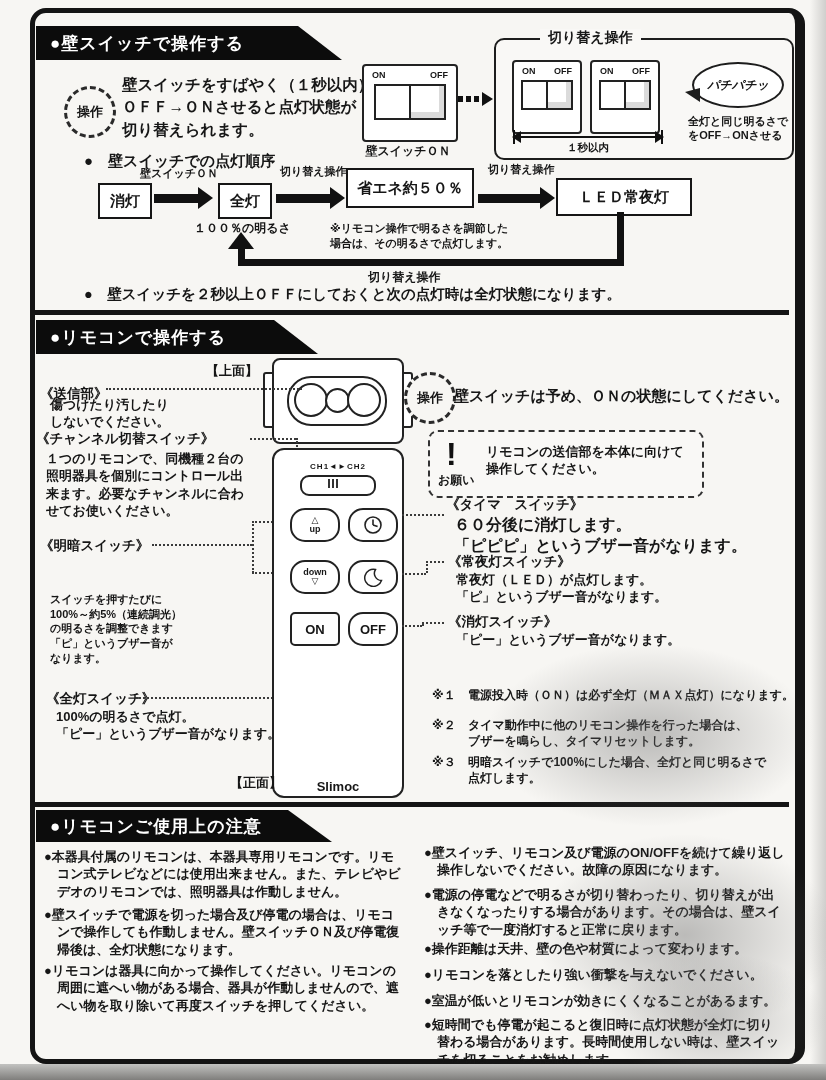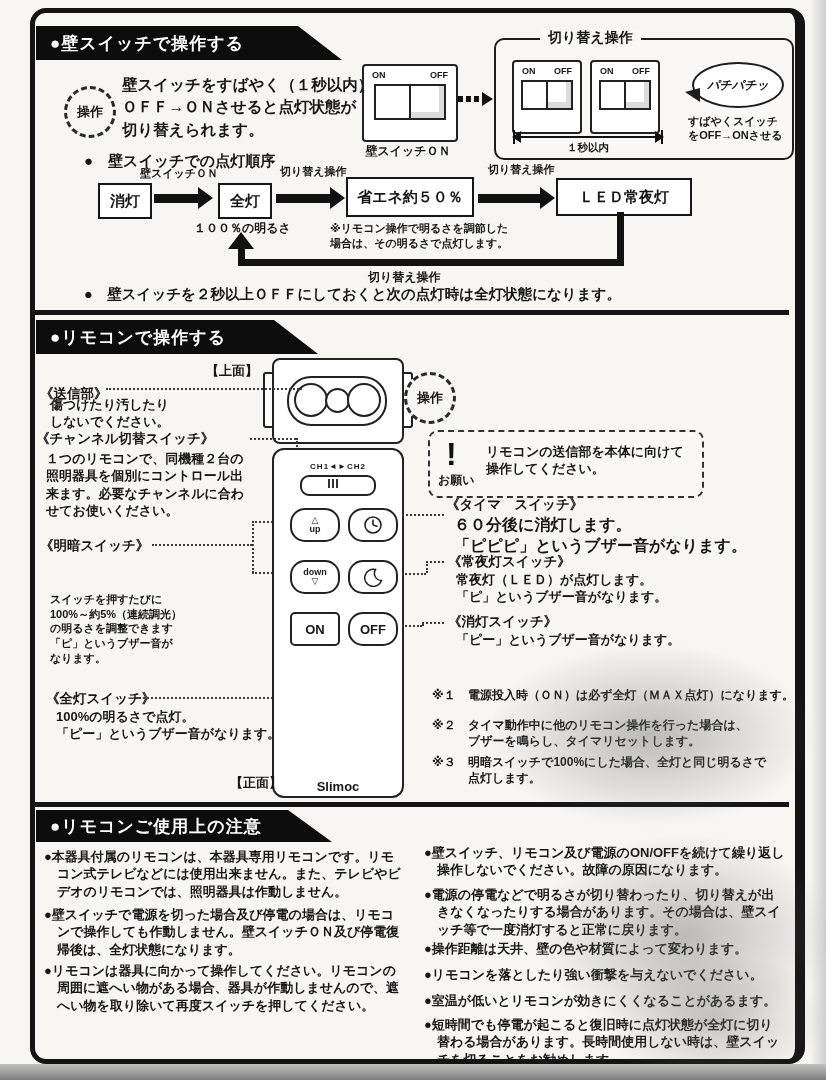--- a/index.html
+++ b/index.html
@@ -126,21 +126,21 @@
       </div>
       <div class="rocker" style="height:26px;">
         <div class="cell-l"></div>
           <div class="cell-r"></div>
       </div>
     </div>
 
     <div class="bubble" style="left:196px;top:22px;width:88px;height:42px;">
       <span>パチパチッ</span>
     </div>
-    <div class="t" style="left:192px;top:74px;font-size:11px;font-weight:bold;line-height:1.3;">すばやくスイッチ
+    <div class="t" style="left:192px;top:74px;font-size:11px;font-weight:bold;line-height:1.3;">全灯と同じ明るさで
 をOFF→ONさせる</div>
 
     <div class="measure" style="left:18px;top:96px;width:148px;">
       <span class="tick" style="left:-1px;"></span>
         <span class="tick" style="right:-1px;"></span>
     </div>
     <div class="t" style="left:18px;top:100px;width:148px;text-align:center;font-size:10.5px;">１秒以内</div>
   </div>
 
   <div class="t" style="left:84px;top:151px;font-size:15px;font-weight:bold;">●　壁スイッチでの点灯順序</div>
@@ -151,21 +151,21 @@
   <div class="t" style="left:140px;top:166px;font-size:11px;">壁スイッチＯＮ</div>
   <div class="fatarrow" style="left:154px;top:194px;width:44px;"></div>
 
   <div class="box" style="left:218px;top:183px;width:50px;height:32px;font-size:15px;">
     <span>全灯</span>
     </div>
   <div class="t" style="left:194px;top:220px;font-size:12px;">１００％の明るさ</div>
   <div class="t" style="left:280px;top:164px;font-size:11px;">切り替え操作</div>
   <div class="fatarrow" style="left:276px;top:194px;width:54px;"></div>
 
-  <div class="box" style="left:346px;top:177px;width:124px;height:36px;font-size:15px;">
+  <div class="box" style="left:346px;top:168px;width:124px;height:36px;font-size:15px;">
     <span>省エネ約５０％</span>
     </div>
   <div class="t" style="left:330px;top:221px;font-size:11px;line-height:1.4;">※リモコン操作で明るさを調節した
 場合は、その明るさで点灯します。</div>
   <div class="t" style="left:488px;top:162px;font-size:11px;">切り替え操作</div>
   <div class="fatarrow" style="left:478px;top:194px;width:62px;"></div>
 
   <div class="box" style="left:556px;top:178px;width:132px;height:34px;font-size:15px;">
     <span>ＬＥＤ常夜灯</span>
     </div>
@@ -191,20 +191,21 @@
   <div class="remote" style="left:272px;top:358px;width:128px;height:82px;border-radius:8px;">
     <div class="lenswin" style="left:13px;top:16px;width:96px;height:46px;"></div>
     <div class="lens" style="left:20px;top:23px;width:30px;height:30px;"></div>
     <div class="lens" style="left:51px;top:28px;width:21px;height:21px;"></div>
     <div class="lens" style="left:73px;top:23px;width:30px;height:30px;"></div>
   </div>
 
   <div class="opbadge" style="left:404px;top:372px;width:46px;height:46px;">
     <span>操作</span>
   </div>
+  <div class="t" style="left:454px;top:386px;font-size:15px;font-weight:bold;">壁スイッチは予め、ＯＮの状態にしてください。</div>
 
   <div class="reqbox" style="left:428px;top:430px;width:272px;height:64px;">
     <div style="position:absolute;left:16px;top:4px;font-size:32px;font-weight:900;color:#111;">!</div>
     <div class="t" style="left:8px;top:40px;font-size:12px;position:absolute;">お願い</div>
     <div class="t" style="left:56px;top:11px;font-size:13px;position:absolute;">リモコンの送信部を本体に向けて
 操作してください。</div>
   </div>
 
   <div class="t" style="left:40px;top:377px;font-size:13.5px;font-weight:bold;margin-top:8px;">《送信部》</div>
   <div class="dotline" style="left:106px;top:388px;width:196px;"></div>

